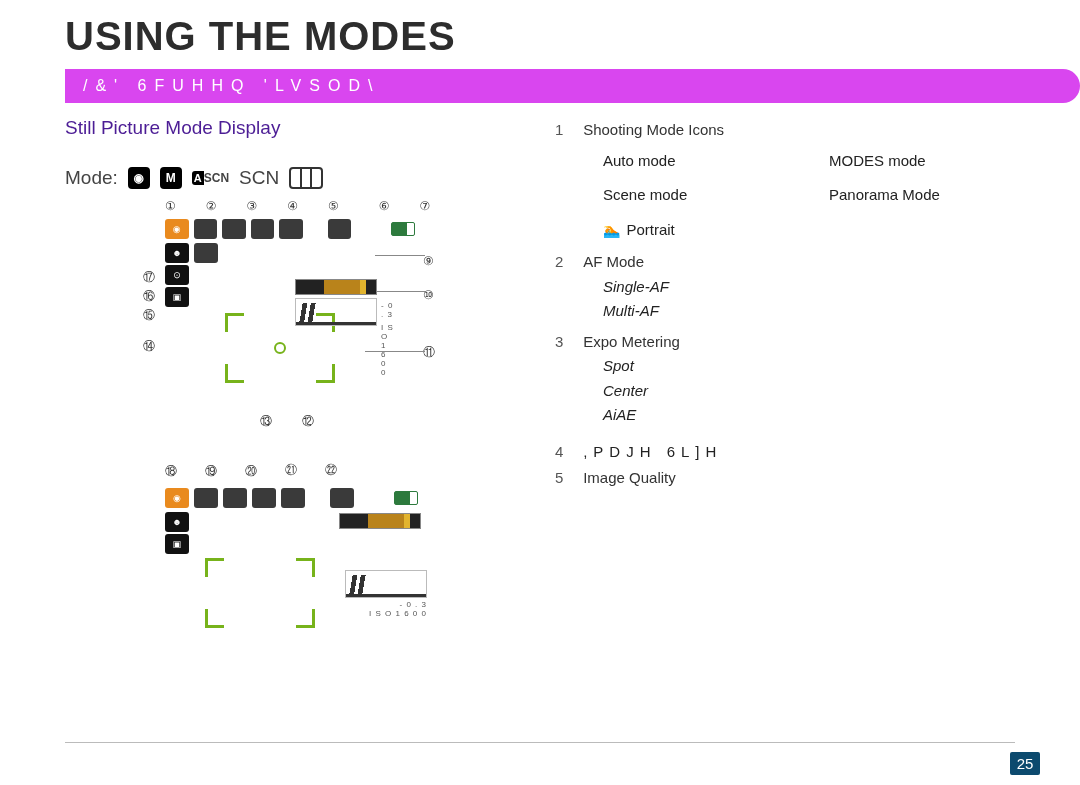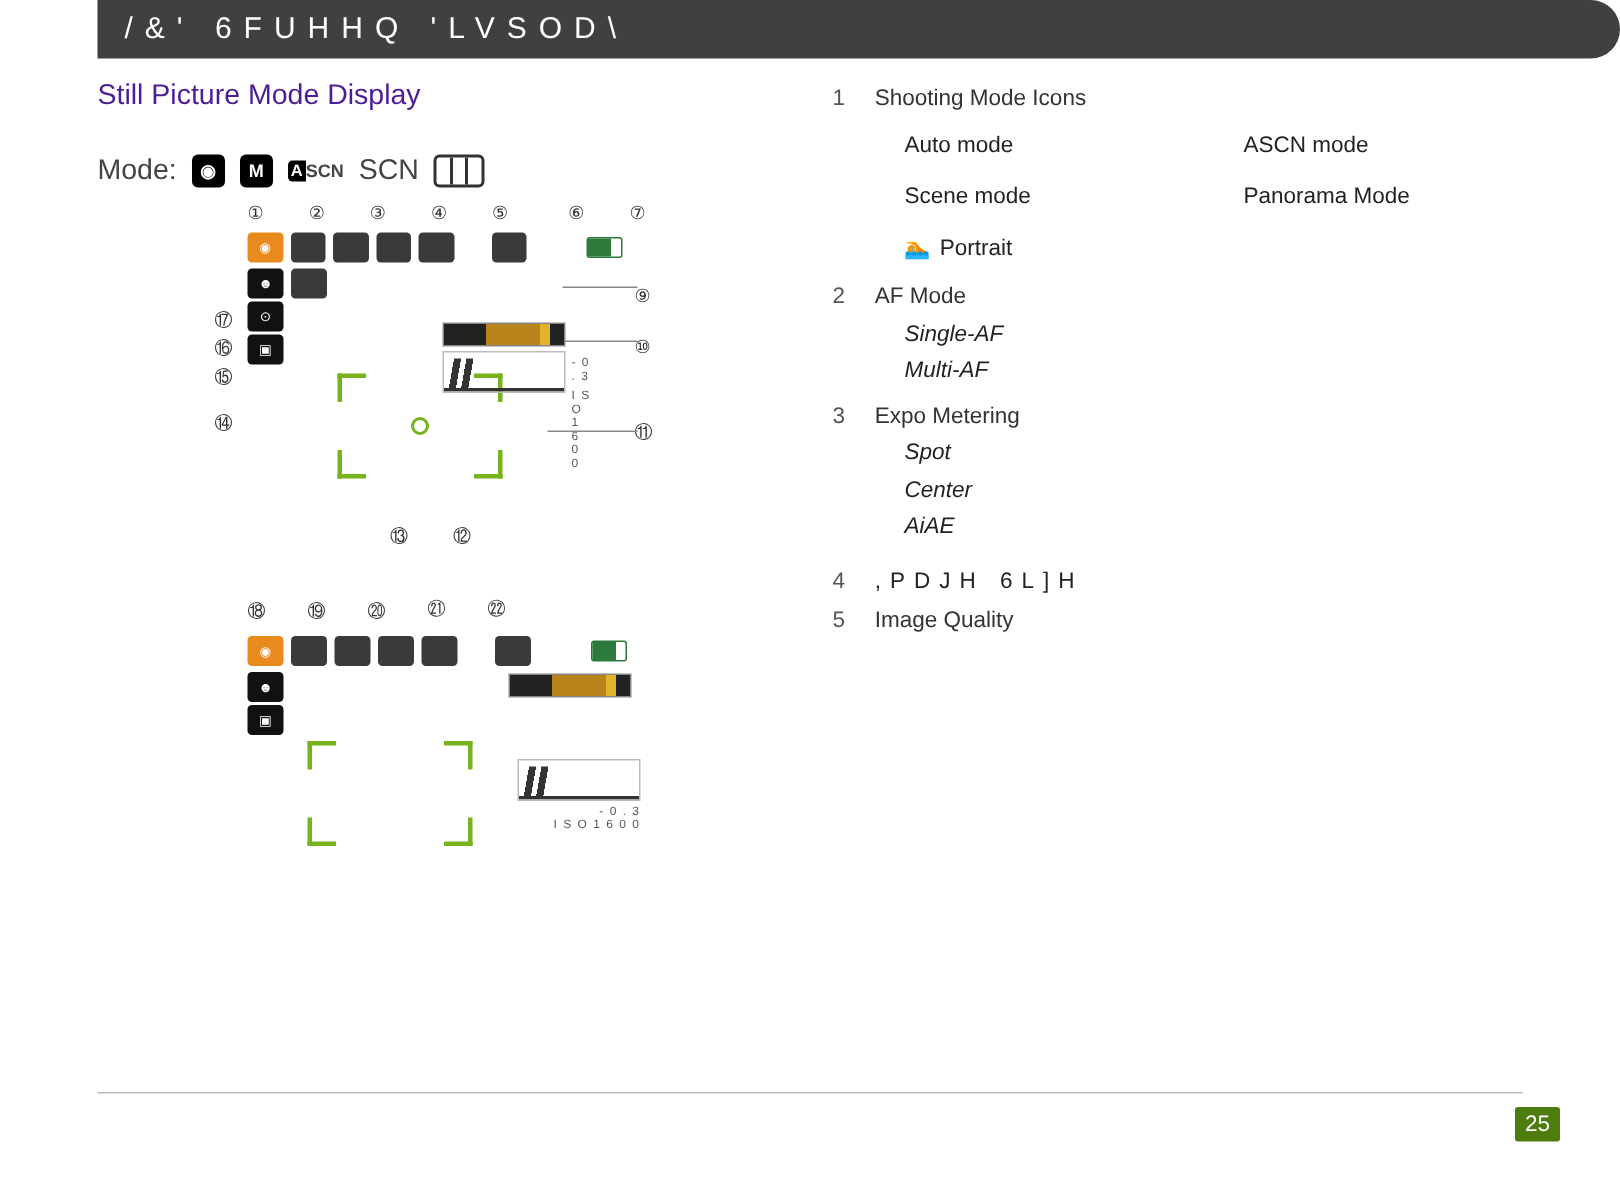--- a/index.html
+++ b/index.html
@@ -22,24 +22,24 @@
   }
   .chapter-title {
     font-family: "Arial Narrow", Arial, sans-serif;
     font-stretch: condensed;
     font-size: 40px;
     letter-spacing: 1px;
     color: #2d2d2d;
     margin: 14px 0 10px 0;
   }
   .section-bar {
-    background: #404040;
+    background: #d946ef;
     color: #fff;
     font-family: Arial, sans-serif;
-    font-size: 20px;
+    font-size: 16px;
     letter-spacing: 8px;
     padding: 8px 18px;
     border-radius: 0 20px 20px 0;
     width: calc(100% + 65px);
     margin-left: 0;
     box-sizing: border-box;
   }
   .two-col {
     display: flex;
     gap: 50px;
@@ -269,36 +269,37 @@
     right: 65px;
     bottom: 56px;
     border-top: 1px solid #bbb;
   }
   .page-num {
     position: absolute;
     right: 40px;
     bottom: 24px;
     width: 30px;
     text-align: center;
-    background: #4d7c0f;
+    background: #0c4a6e;
     color: #fff;
     font-family: Arial, sans-serif;
     font-size: 15px;
     padding: 3px 0;
     border-radius: 2px;
   }
   .leader-line {
     position: absolute; background:#888; height:1px;
   }
 </style>
 </head>
 <body>
 
 <div class="page">
 
+  <h1 class="chapter-title">USING THE MODES</h1>
 
   <div class="section-bar">/&amp;'  6FUHHQ  'LVSOD\</div>
 
   <div class="two-col">
 
     <div class="left-col">
       <div class="subhead">Still Picture Mode Display</div>
 
       <div class="mode-line">
         <span>Mode:</span>
@@ -426,21 +427,21 @@
 
     </div>
 
     <div class="right-col">
       <div class="rc-line">
         <span class="rc-num">1</span>
         <span class="rc-head">Shooting Mode Icons</span>
       </div>
       <div class="rc-cols">
         <span>Auto mode</span>
-        <span>ASCN mode</span>
+        <span>MODES mode</span>
         <span>Scene mode</span>
         <span>Panorama Mode</span>
         <span><span class="swimmer">🏊</span><span>Portrait</span></span>
       </div>
 
       <div class="rc-line">
         <span class="rc-num">2</span>
         <span class="rc-head">AF Mode</span>
       </div>
       <div class="rc-indent rc-line">Single-AF</div>

